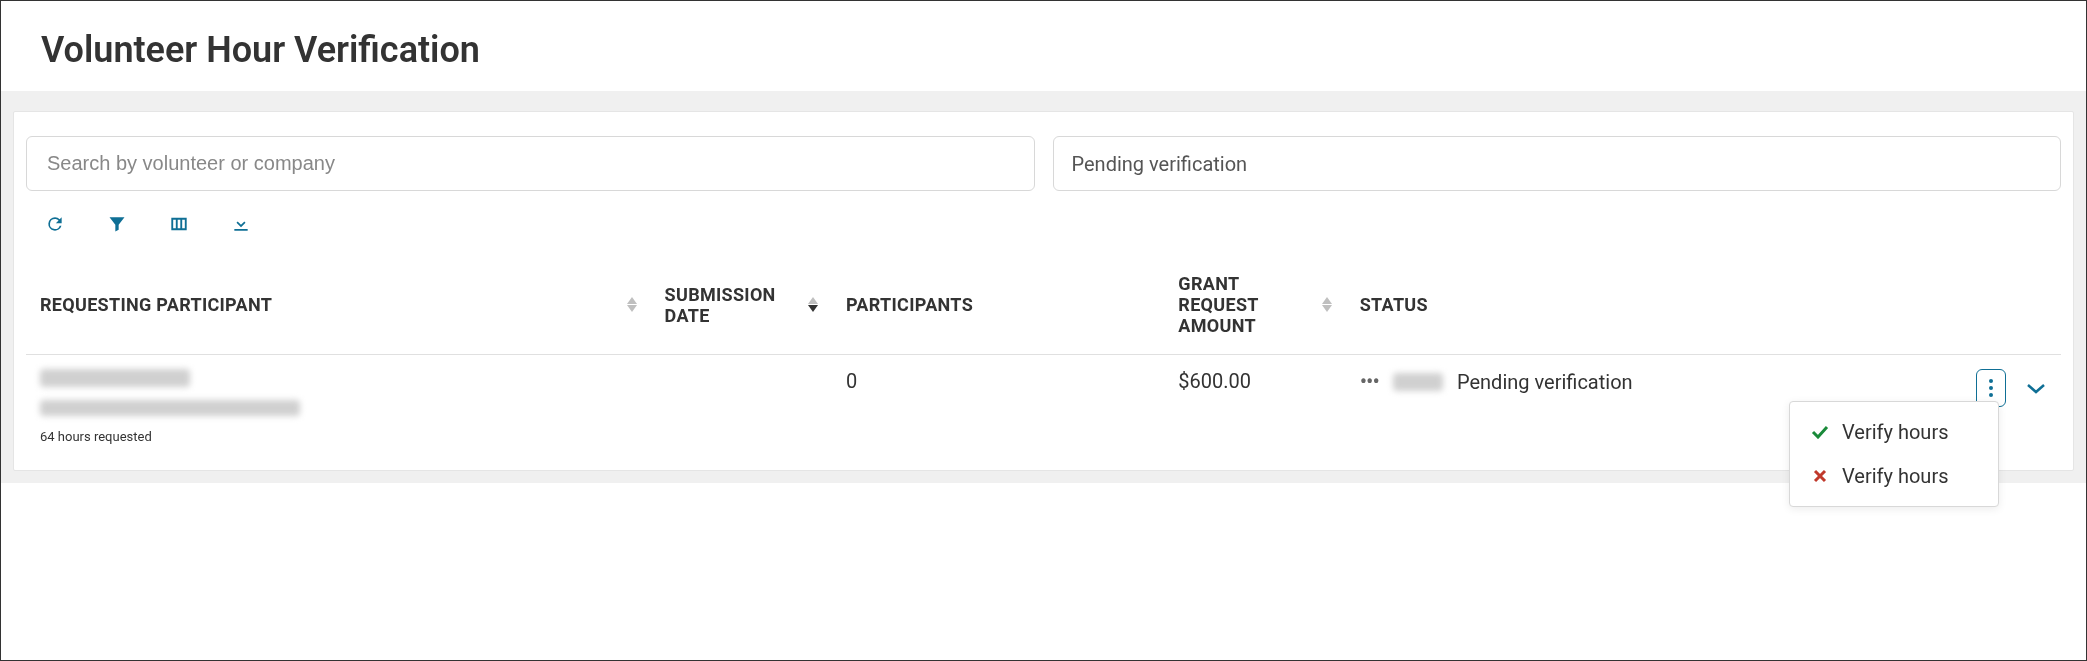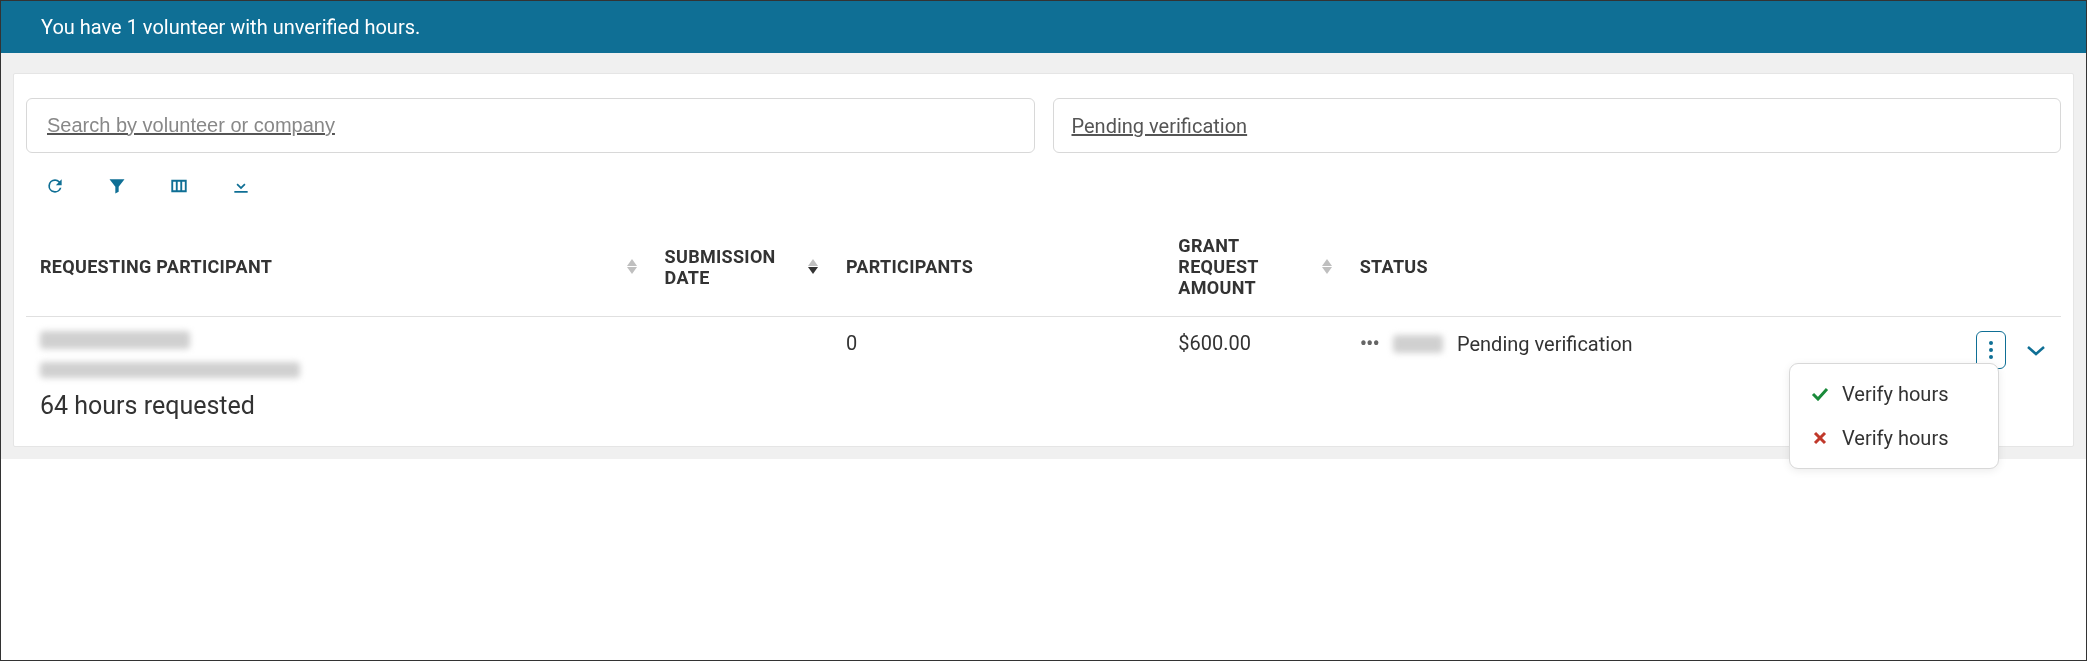--- a/index.html
+++ b/index.html
@@ -48,21 +48,20 @@
   .search-box, .status-select {
     flex: 1;
     border: 1px solid #d8d8d8;
     border-radius: 6px;
     padding: 14px 18px;
     font-size: 20px;
     color: #555;
     background: #fff;
     display: flex;
     align-items: center;
-    text-decoration: underline;
   }
   .search-box input {
     width:100%;
     border:none;
     outline:none;
     font-size:20px;
     color:#555;
     background:transparent;
   }
   .search-box input::placeholder {
@@ -121,21 +120,21 @@
   }
   .blur-line {
     display:inline-block;
     background:#d0d0d0;
     border-radius:4px;
     filter: blur(3px);
   }
   .blur-name { width:150px; height:18px; margin-bottom:8px; }
   .blur-email { width:260px; height:16px; margin-bottom:8px; }
   .blur-company { width:50px; height:18px; display:inline-block; vertical-align:middle; margin-right:6px;}
-  .hours-req { font-size:25px; color:#333; }
+  .hours-req { font-size:13px; color:#333; }
   .amount-cell { text-align:left; padding-right:26px !important; }
   .status-cell { display:flex; align-items:center; gap:8px; }
   .dots-mini { color:#666; font-size:22px; letter-spacing:-1px; margin-right:6px; }
   .actions-cell {
     text-align:right;
     white-space:nowrap;
     position:relative;
   }
   .kebab-btn {
     display:inline-flex;
@@ -160,21 +159,21 @@
     vertical-align:middle;
   }
   .expand-chevron svg { stroke:#0f6f95; fill:none; stroke-width:2.5; }
   .menu-popover {
     position:absolute;
     right: 62px;
     top: 46px;
     width: 210px;
     background:#fff;
     border:1px solid #d8d8d8;
-    border-radius:9px;
+    border-radius:4px;
     box-shadow: 0 2px 8px rgba(0,0,0,0.08);
     padding: 8px 0;
     text-align:right;
     z-index:10;
   }
   .menu-item {
     display:flex;
     align-items:center;
     gap:12px;
     padding:10px 20px;
@@ -190,22 +189,22 @@
   .col-participants{ width: 330px; }
   .col-amount      { width: 180px; }
   .col-status      { width: 610px; }
   .col-actions     { width: 100px; }
 </style>
 </head>
 <body>
 
 <div class="window">
 
-
-  <div class="banner">You have 1 volunteer with unverified hours.</div>
+  <div class="page-title">Volunteer Hour Verification</div>
+
 
   <div class="content-wrap">
     <div class="panel">
 
       <div class="filters-row">
         <div class="search-box">
           <input type="text" placeholder="Search by volunteer or company" style="">
         </div>
         <div class="status-select">
           <span>Pending verification</span>

